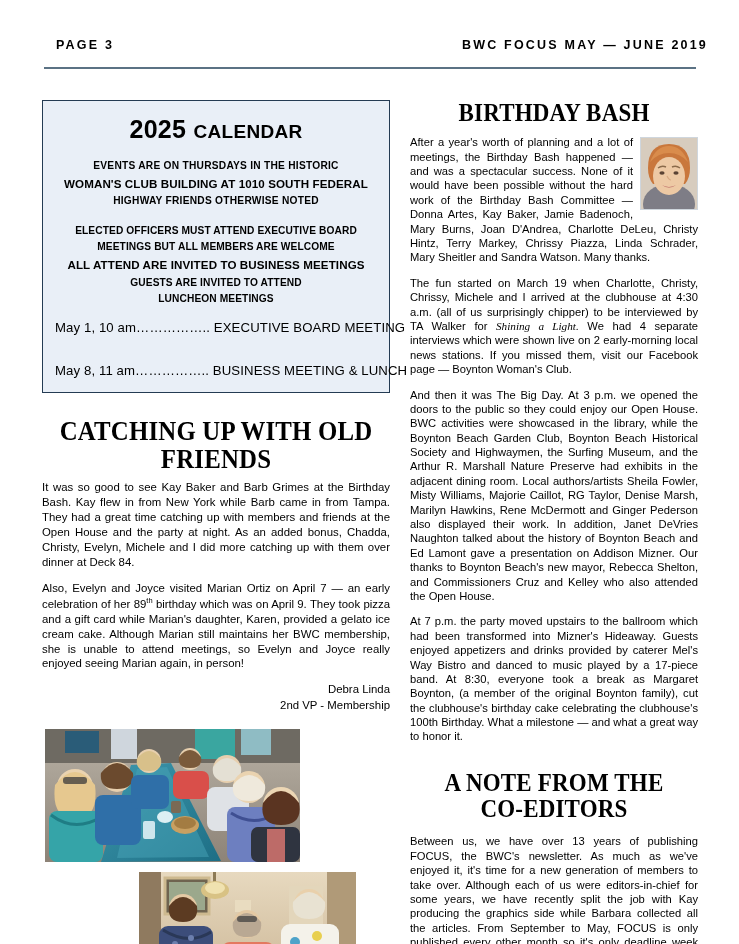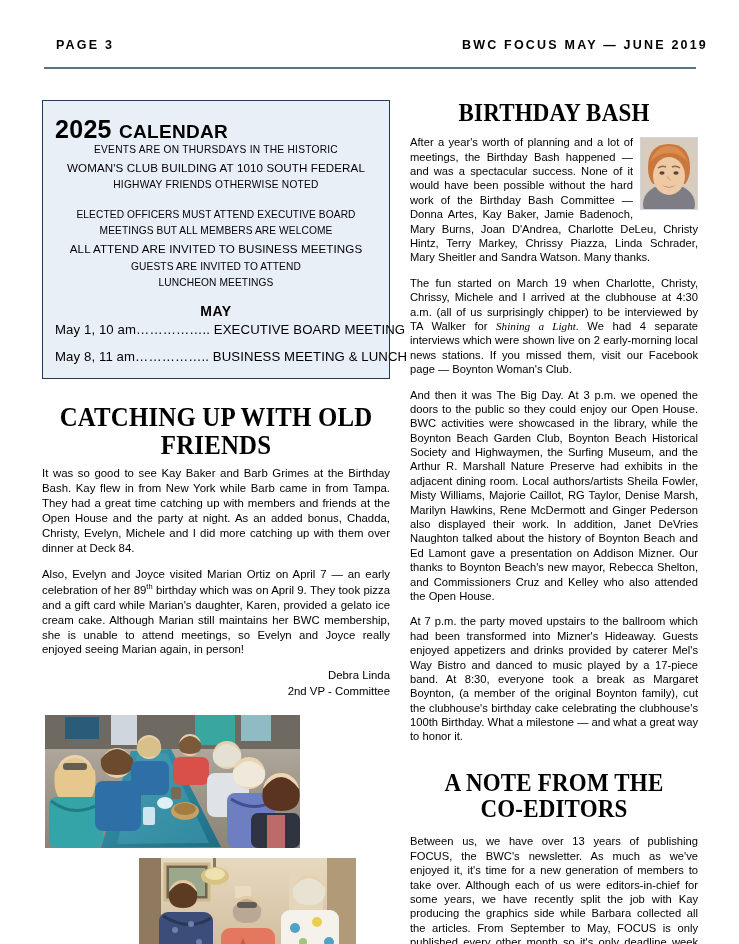--- a/index.html
+++ b/index.html
@@ -57,31 +57,31 @@
 
   
   .calbox {
     border: 1.5px solid #243b53;
     background: #e9eff7;
     padding: 10px 12px 14px 12px;
     box-sizing: border-box;
     width: 348px;
   }
   .cal-title {
-    text-align: left;
+    text-align: center;
     font-size: 25px;
     font-weight: bold;
     letter-spacing: 0.3px;
-    margin: 6px 0 0 0;
+    margin: 6px 0 16px 0;
     line-height: 1;
   }
   .cal-title .sc { font-size: 19px; }
   .cal-block {
     text-align: center;
-    font-weight: normal;
+    font-weight: bold;
     font-size: 10.2px;
     line-height: 1.62;
     letter-spacing: 0.25px;
   }
   .cal-block.tight { letter-spacing: 0.1px; }
   .cal-line-big { font-size: 11.6px; letter-spacing: 0.1px; }
   .cal-gap { height: 13px; }
   .cal-gap-sm { height: 9px; }
   .cal-month {
     text-align: center;
@@ -90,21 +90,21 @@
     letter-spacing: 0.6px;
     margin-top: 2px;
     margin-bottom: 1px;
   }
   .cal-event {
     font-size: 13.2px;
     letter-spacing: 0.1px;
     margin: 3px 0 0 0;
     white-space: nowrap;
   }
-  .cal-event + .cal-event { margin-top: 12px; }
+  .cal-event + .cal-event { margin-top: 28px; }
 
   
   .headline {
     font-family: "Liberation Serif", serif;
     font-weight: bold;
     text-align: center;
     letter-spacing: 0.2px;
     transform: scaleX(0.92);
     transform-origin: center;
     line-height: 1.05;
@@ -188,34 +188,33 @@
     <div class="cal-block tight">
       <div>ELECTED OFFICERS MUST ATTEND EXECUTIVE BOARD</div>
       <div>MEETINGS BUT ALL MEMBERS ARE WELCOME</div>
       <div class="cal-line-big">ALL ATTEND ARE INVITED TO BUSINESS MEETINGS</div>
       <div>GUESTS ARE INVITED TO ATTEND</div>
       <div>LUNCHEON MEETINGS</div>
     </div>
 
     <div class="cal-gap-sm"></div>
 
-    <div class="cal-month">MAY</div>
     <div class="cal-event">May 1, 10 am…………….. EXECUTIVE BOARD  MEETING</div>
     <div class="cal-event">May 8, 11 am…………….. BUSINESS MEETING &amp; LUNCH</div>
   </div>
 
   <div class="headline headline-left">CATCHING UP WITH OLD FRIENDS</div>
 
   <p class="body-text">It was so good to see Kay Baker and Barb Grimes at the Birthday Bash.  Kay flew in from New York while Barb came in from Tampa. They had a great time catching up with members and friends at the Open House and the party at night.  As an added bonus, Chadda, Christy, Evelyn, Michele and I did more catching up with them over dinner at Deck 84.</p>
 
   <p class="body-text"><span>Also, Evelyn and Joyce visited Marian Ortiz on April 7 — an early celebration of her 89</span><sup>th</sup><span> birthday which was on April 9. They took pizza and a gift card while Marian's daughter, Karen, provided a gelato ice cream cake. Although Marian still maintains her BWC membership, she is unable to attend meetings, so Evelyn and Joyce really enjoyed seeing Marian again, in person!</span></p>
 
   <div class="signoff">
     <div>Debra Linda</div>
-    <div>2nd VP - Committee</div>
+    <div>2nd VP - Membership</div>
   </div>
 
   <div class="photo-wrap">
 
     <div class="photo-a">
       <svg class="sc-fill" viewBox="0 0 255 133" preserveAspectRatio="none">
         <defs>
           <linearGradient id="bgWall" x1="0" y1="0" x2="0" y2="1">
             <stop offset="0" stop-color="#b9b2a6"></stop>
               <stop offset="1" stop-color="#8d8377"></stop>

